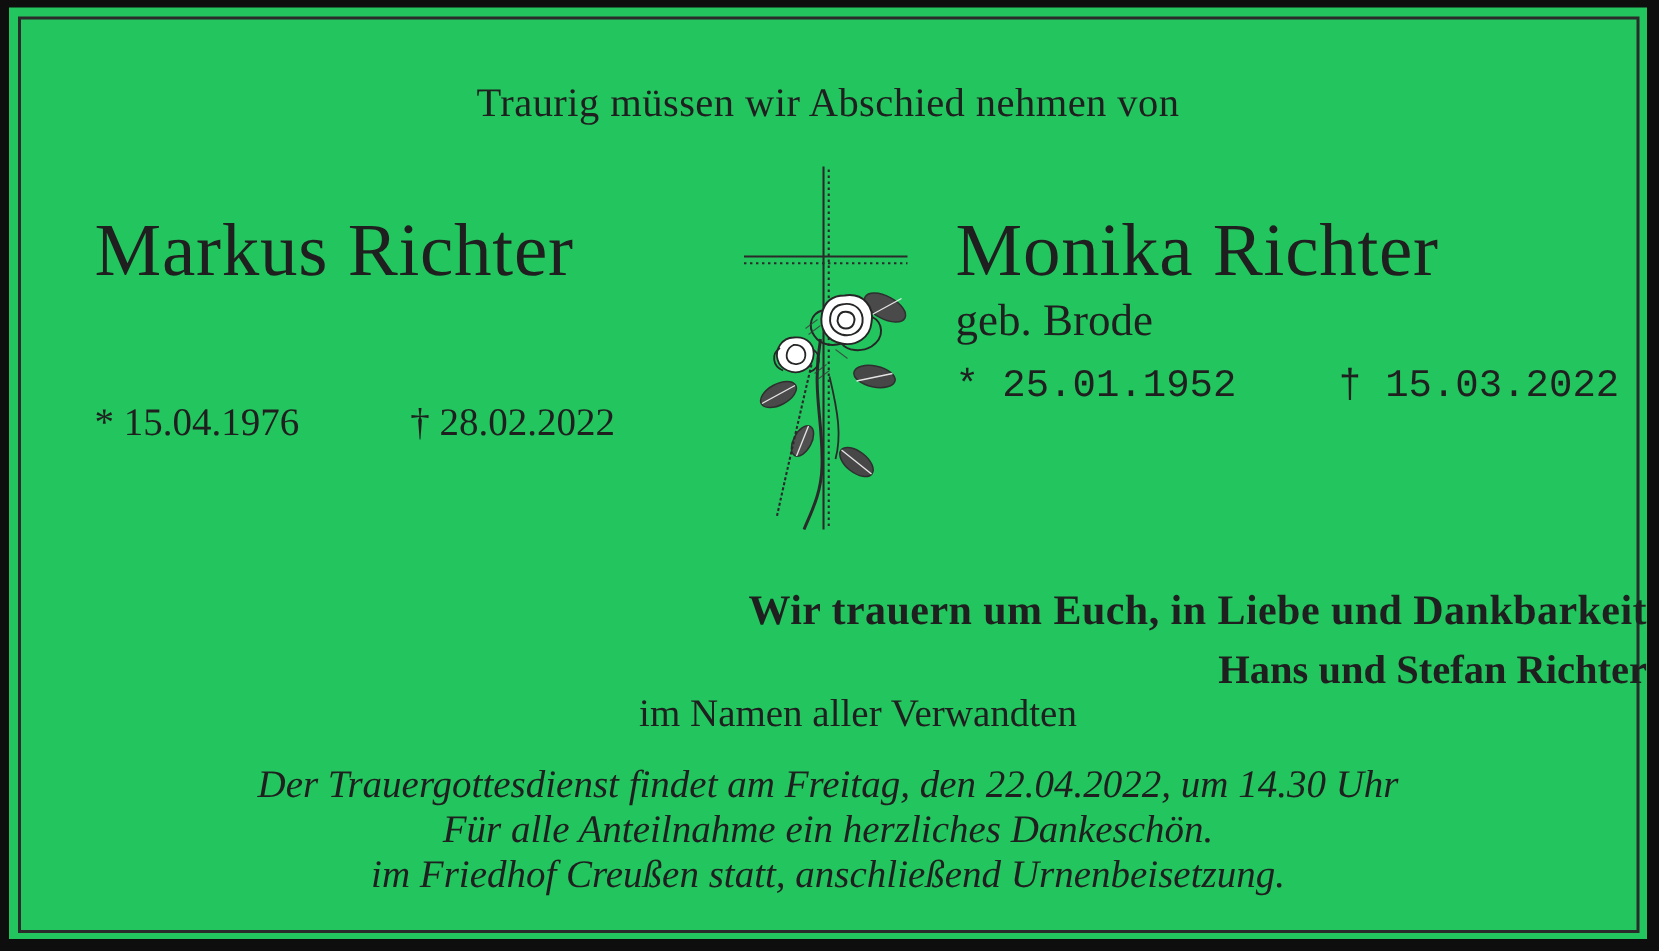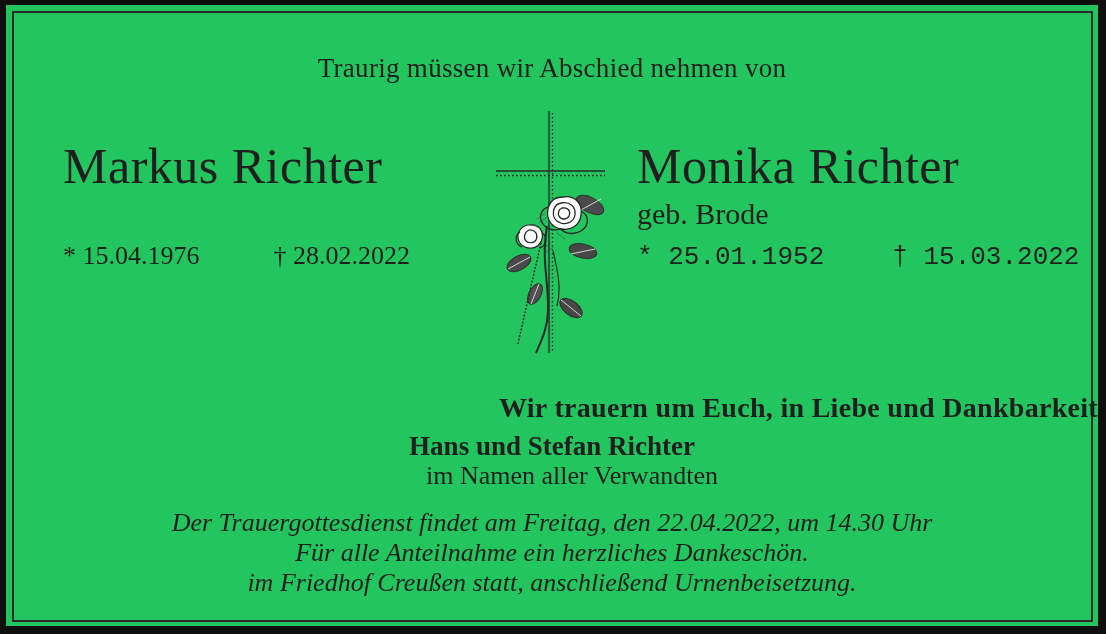--- a/index.html
+++ b/index.html
@@ -50,21 +50,21 @@
   }
   .maiden-name {
     font-size: 30px;
     margin-top: 3px;
   }
   .dates-row {
     display: flex;
     font-size: 26px;
     white-space: nowrap;
   }
-  .dates-left  { margin-top: 47px; gap: 74px; }
+  .dates-left  { margin-top: 73px; gap: 74px; }
   .dates-right { margin-top: 11px; gap: 68px; font-family: Liberation Mono, monospace; }
   .cross-art {
     position: absolute;
     left: 485px;
     top: 96px;
     width: 120px;
     height: 260px;
   }
   .mourning-line {
     position: absolute;
@@ -74,21 +74,21 @@
     text-align: right;
     font-size: 28px;
     font-weight: bold;
     letter-spacing: 0.3px;
   }
   .mourners-name {
     position: absolute;
     top: 426px;
     left: 0;
     width: 100%;
-    text-align: center;
+    text-align: right;
     font-size: 27px;
     font-weight: bold;
   }
   .mourners-sub {
     position: absolute;
     top: 456px;
     left: 0;
     width: 100%;
     text-align: center;
     font-size: 26px;

